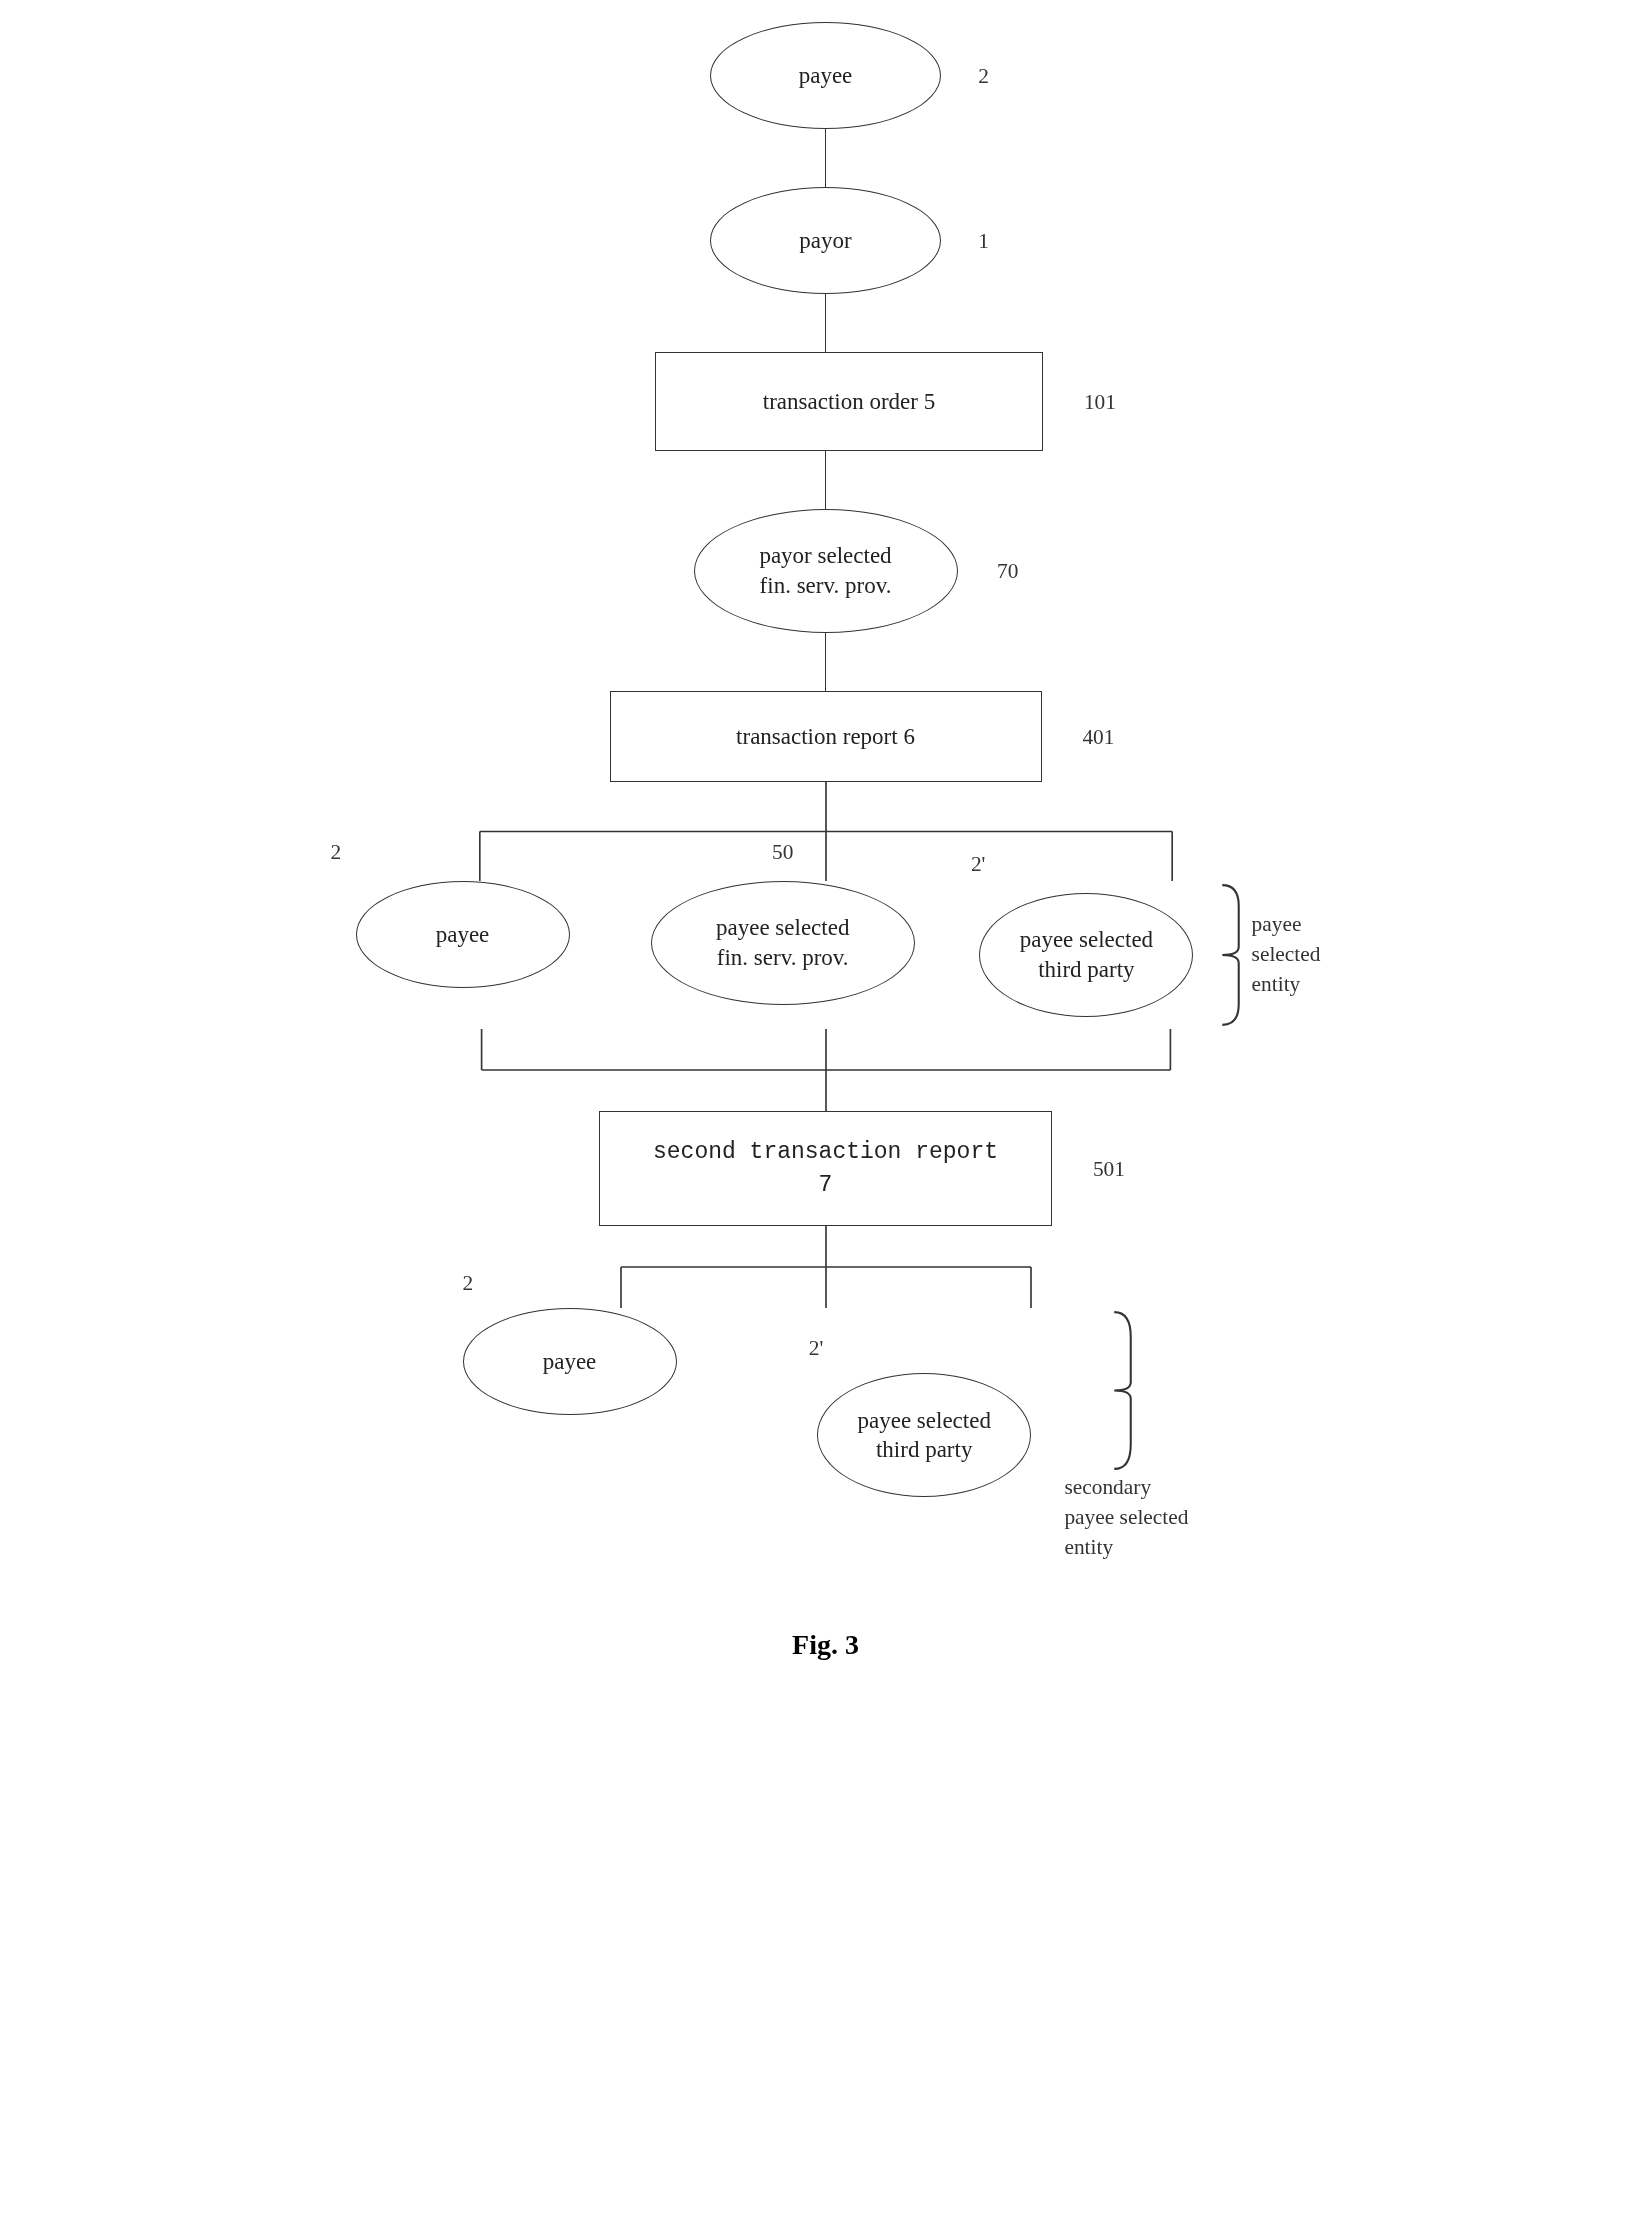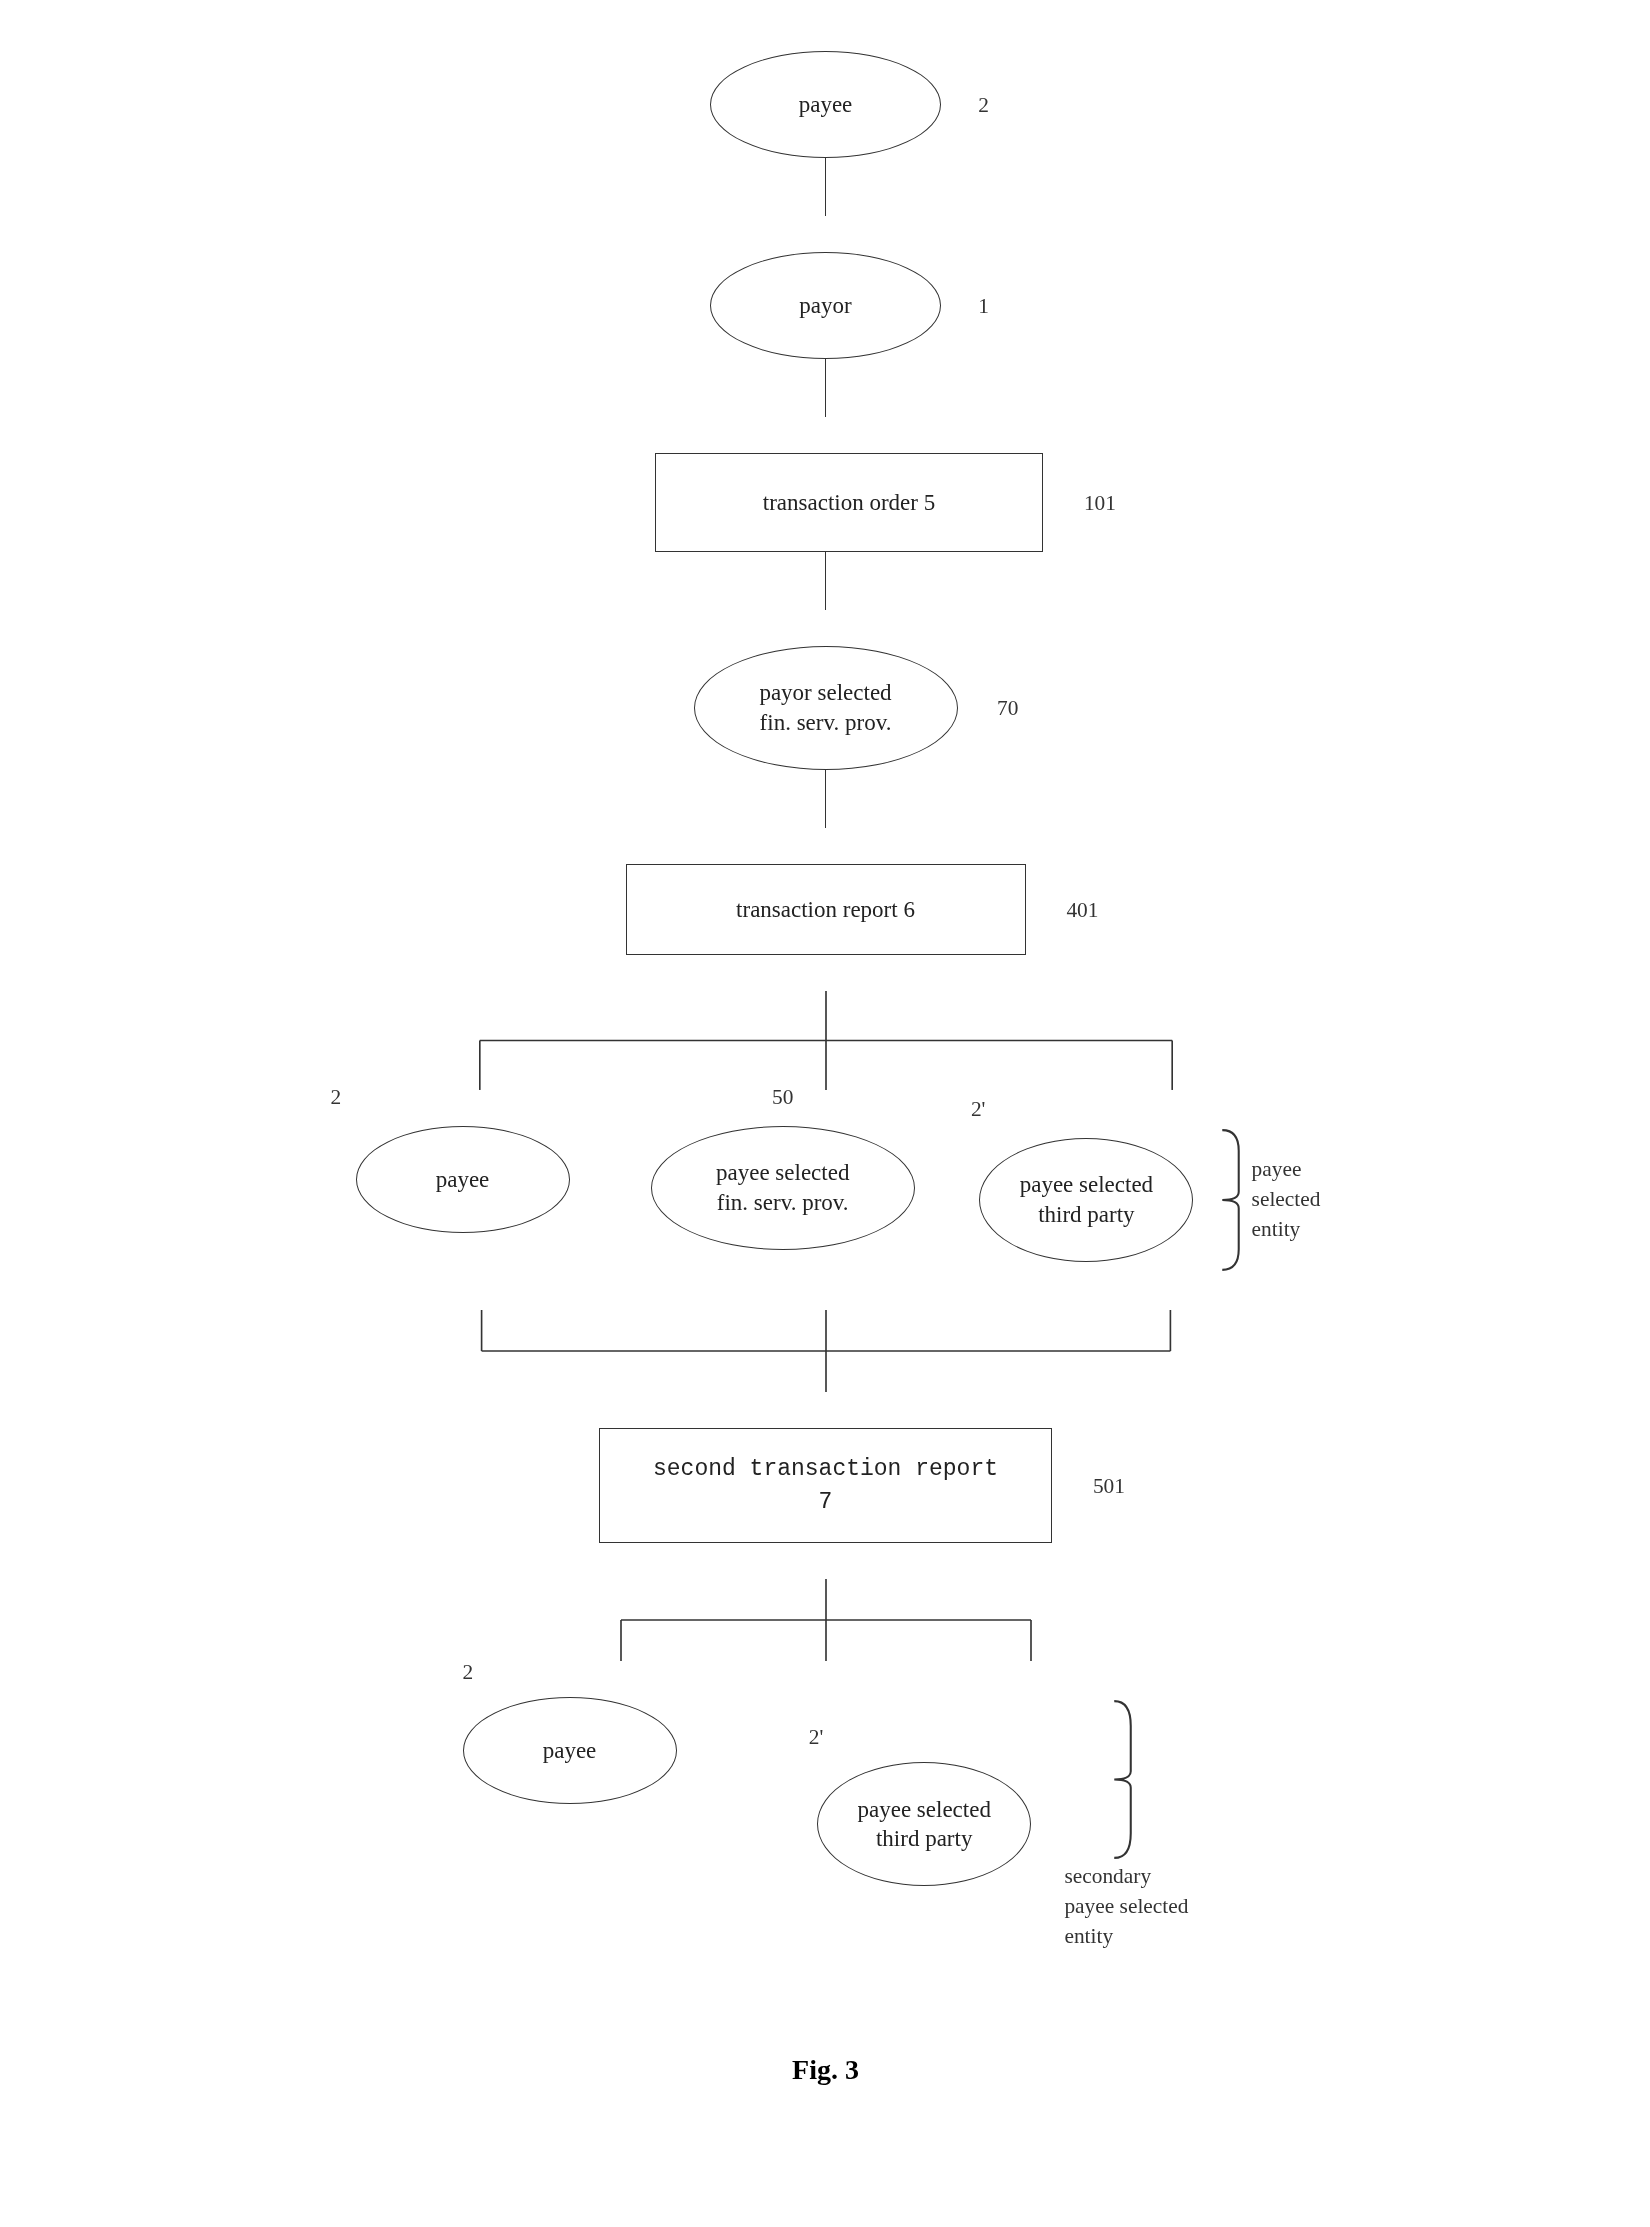--- a/index.html
+++ b/index.html
@@ -12,22 +12,21 @@
       justify-content: center;
       align-items: flex-start;
     }
     .diagram-container {
       width: 1651px;
       min-height: 2227px;
       position: relative;
       display: flex;
       flex-direction: column;
       align-items: center;
-      padding-top: 51px;
-      gap: 36px;
+      padding-top: 22px;
     }
     .node-ellipse {
       border: 1.6px solid #333;
       border-radius: 50%;
       display: flex;
       align-items: center;
       justify-content: center;
       text-align: center;
       background: #fff;
       position: relative;
@@ -119,21 +118,21 @@
   <div class="col-center" style="position:relative;">
     <div class="node-ellipse" style="width:264px;height:124px;">
       <span class="node-label" style="white-space:pre-line;">payor selected
 fin. serv. prov.</span>
       <span class="ref-label" style="right:-62px; top:50%; transform:translateY(-50%);">70</span>
     </div>
     <div class="connector-line" style="height:58px;"></div>
   </div>
 
   <div class="col-center" style="position:relative;">
-    <div class="node-rect" style="width:400px;height:91px;">
+    <div class="node-rect" style="width:432px;height:91px;">
       <span class="node-label">transaction report 6</span>
       <span class="ref-label" style="right:-74px; top:50%; transform:translateY(-50%);">401</span>
     </div>
   </div>
 
   <div style="position:relative; width:1154px; height:99px; display:flex; align-items:flex-end; justify-content:center;">
     <svg width="1154" height="99" viewBox="0 0 1400 120">
 
       <line x1="700" y1="0" x2="700" y2="120" stroke="#333" stroke-width="2"></line>
 

